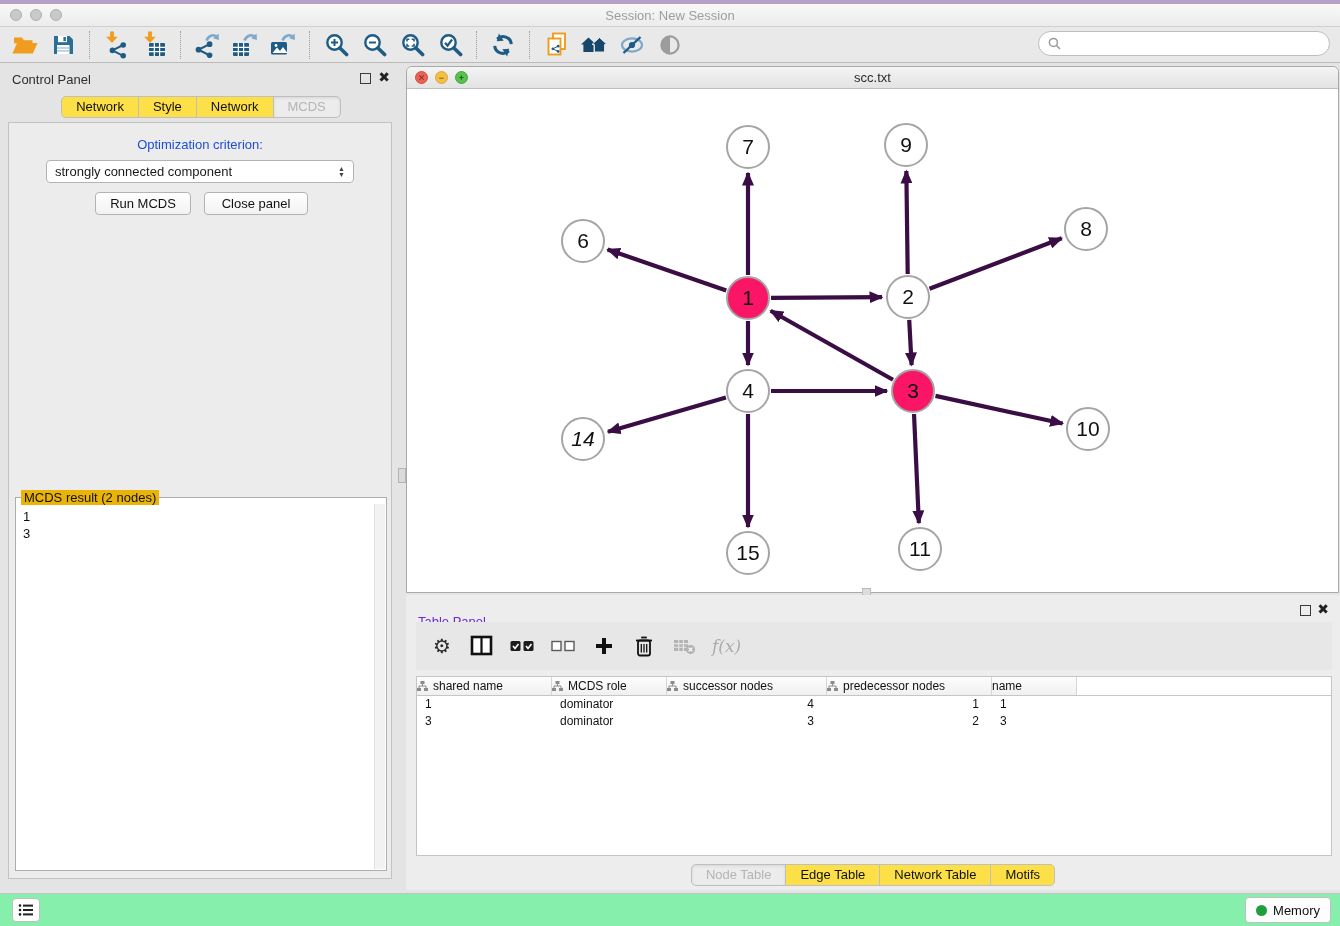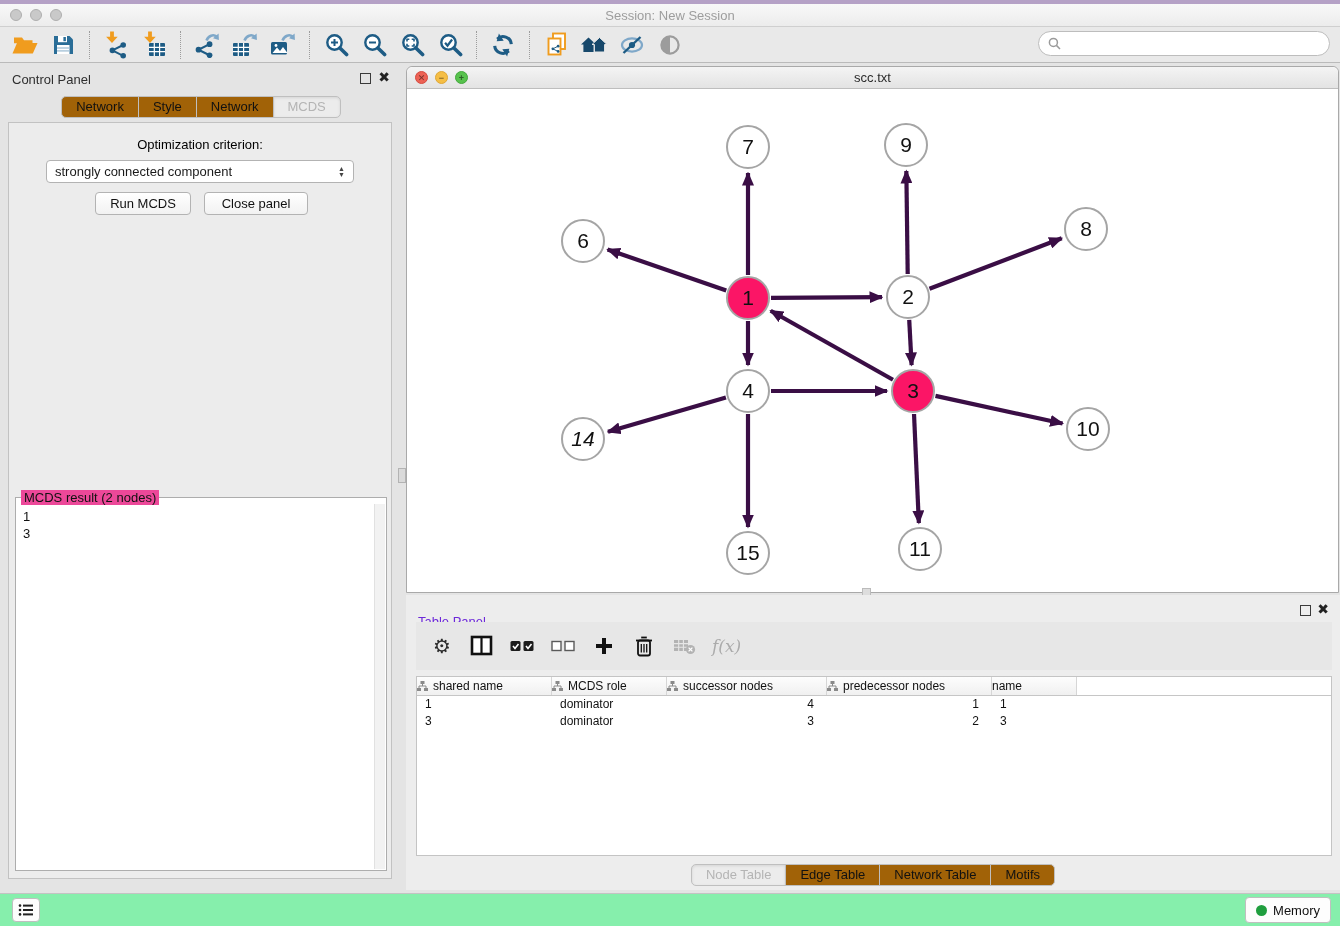--- a/index.html
+++ b/index.html
@@ -23,37 +23,37 @@
     border:1px solid #BDBDBD;border-radius:13px;display:flex;align-items:center;padding:0 9px;}
   .search-field input{border:none;outline:none;flex:1;font:13px "Liberation Sans",sans-serif;background:transparent;margin-left:6px;}
   
   #control-panel{position:absolute;left:0;top:63px;width:402px;height:830px;}
   .cp-title{position:absolute;left:12px;top:9px;color:#2E2E2E;}
   .panel-float{position:absolute;top:10px;width:11px;height:11px;border:1.5px solid #3A3A3A;background:transparent;}
   .panel-close{position:absolute;top:6px;font-size:14px;font-weight:bold;color:#222;font-family:"DejaVu Sans",sans-serif;}
   #cp-float{right:31px;} #cp-close{right:12px;}
   .seg-tabs{display:flex;justify-content:center;}
   #cp-tabs{position:absolute;left:0;right:0;top:33px;}
-  .seg-tab{height:22px;line-height:20px;padding:0 14px;background:#a16207;border:1px solid #BFBFBF;
+  .seg-tab{height:22px;line-height:20px;padding:0 14px;background:#fde047;border:1px solid #BFBFBF;
     margin-left:-1px;font-size:13px;color:#111;cursor:default;}
   .seg-tab:first-child{border-radius:5px 0 0 5px;margin-left:0;}
   .seg-tab:last-child{border-radius:0 5px 5px 0;}
   .seg-tab.active{background:#ECECEC;color:#B4B4B4;box-shadow:inset 0 1px 3px rgba(0,0,0,.10);}
   .cp-content{position:absolute;left:8px;top:59px;width:384px;height:757px;background:#ECECEC;
     border:1px solid #C2C2C2;}
-  .opt-label{position:absolute;left:0;right:0;top:14px;text-align:center;color:#000000;}
+  .opt-label{position:absolute;left:0;right:0;top:14px;text-align:center;color:#1d4ed8;}
   .criterion{position:absolute;left:37px;top:37px;width:308px;height:23px;background:#fff;
     border:1px solid #B3B3B3;border-radius:4px;display:flex;align-items:center;padding:0 8px;cursor:default;}
   .criterion .stepper{margin-left:auto;display:flex;flex-direction:column;line-height:6px;font-size:7px;color:#444;}
   .cp-btn{position:absolute;top:69px;height:23px;background:linear-gradient(#FFF,#F2F2F2);
     border:1px solid #B3B3B3;border-radius:4px;font:13px "Liberation Sans",sans-serif;color:#111;
     display:flex;align-items:center;justify-content:center;cursor:default;}
   #run-btn{left:86px;width:96px;} #closep-btn{left:195px;width:104px;}
   .result-group{position:absolute;left:6px;top:374px;width:372px;height:374px;border:1px solid #ADADAD;background:#fff;}
-  .rg-label{position:absolute;left:5px;top:-8px;background:#ec4899;padding:0 3px;color:#111;}
+  .rg-label{position:absolute;left:5px;top:-8px;background:#eab308;padding:0 3px;color:#111;}
   .rg-items{position:absolute;left:1px;top:6px;right:13px;bottom:1px;padding:4px 6px;
     white-space:pre;line-height:17px;color:#111;overflow:hidden;}
   .rg-scroll{position:absolute;right:1px;top:6px;bottom:1px;width:11px;background:#F2F2F2;border-left:1px solid #E1E1E1;}
   
   #network-window{position:absolute;left:406px;top:66px;width:933px;height:527px;background:#fff;
     border:1px solid #A9A9A9;border-radius:6px 6px 0 0;}
   .nw-titlebar{position:relative;height:22px;background:linear-gradient(#F4F4F4,#E3E3E3);
     border-bottom:1px solid #BEBEBE;border-radius:6px 6px 0 0;}
   .nw-lights{position:absolute;left:8px;top:4px;display:flex;gap:7px;}
   .nw-light{width:13px;height:13px;border-radius:50%;display:flex;align-items:center;justify-content:center;

